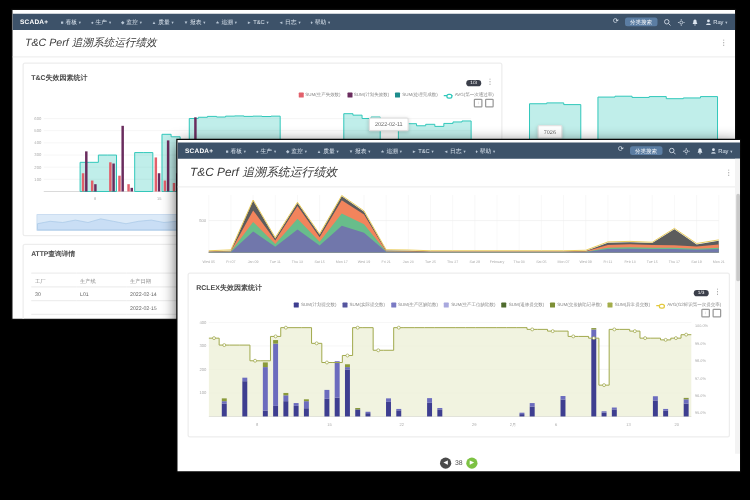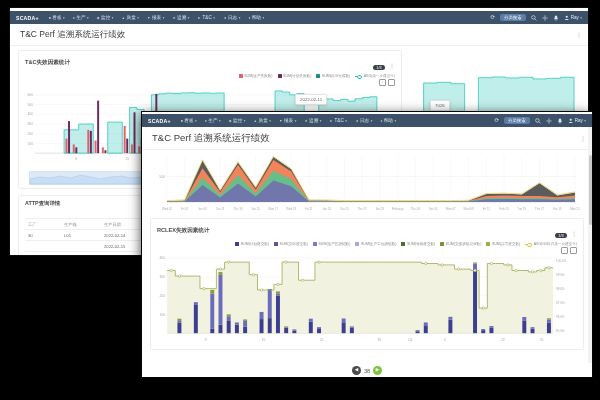--- a/index.html
+++ b/index.html
@@ -15,21 +15,21 @@
   .menus{display:flex;gap:8px;flex:1;min-width:0;}
   .nav-item{display:flex;align-items:center;gap:1.5px;color:#dde6f0;font-size:4.6px;white-space:nowrap;cursor:pointer;}
   .mi-icon{font-size:3.6px;color:#b9c7d6;}
   .caret{font-size:3.4px;color:#b9c7d6;}
   .nav-right{display:flex;align-items:center;gap:5px;margin-left:auto;}
   .nref{color:#dde6f0;font-size:5.5px;line-height:1;}
   .npill{background:#5b7da3;color:#fff;font-size:4.4px;padding:1px 4px;border-radius:2px;white-space:nowrap;}
   .nav-ico{display:inline-block;}
   .nav-user{display:flex;align-items:center;gap:1.5px;color:#dde6f0;font-size:4.6px;}
   .title-row{display:flex;align-items:center;justify-content:space-between;
-             padding:5px 6px 4px 10px;border-bottom:1px solid #efefef;}
+             padding:5px 6px 4px 10px;border-bottom:1px solid #efefef;font-style:italic;}
   .page-title{font-size:9.5px;color:#3a3a3a;font-weight:500;margin:0;}
   .back-window .page-title{font-size:8.5px;}
   .dots{color:#777;font-size:6px;line-height:1;}
   .panel{border:1px solid #ededed;border-radius:2px;background:#fff;}
   .panel-head{display:flex;align-items:center;justify-content:space-between;padding:3px 6px 1px 6px;}
   .panel-title{font-size:5.6px;font-weight:bold;color:#4a4a4a;white-space:nowrap;}
   .legend-row{display:flex;justify-content:flex-end;align-items:center;gap:5px;padding:1px 6px 1px 6px;flex-wrap:nowrap;}
   .lg-item{display:flex;align-items:center;gap:1.5px;font-size:3.6px;color:#888;white-space:nowrap;cursor:pointer;}
   .lg-sq{width:4px;height:4px;border-radius:.5px;display:inline-block;}
   .lg-line{width:7px;height:0;border-top:1px dashed currentColor;position:relative;display:inline-block;}

